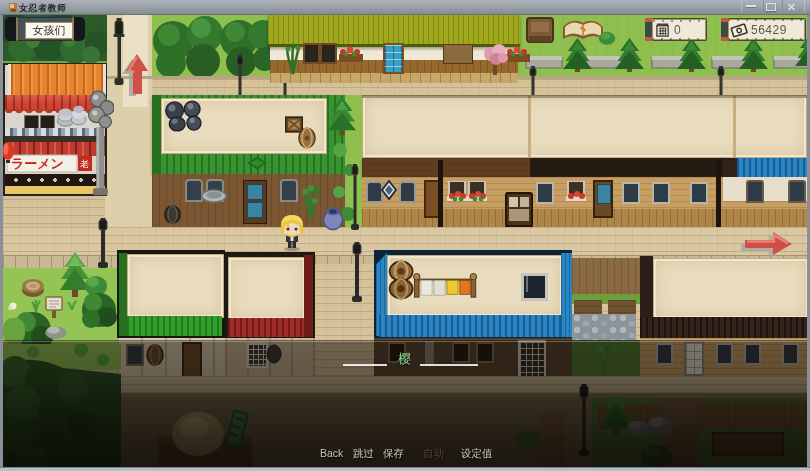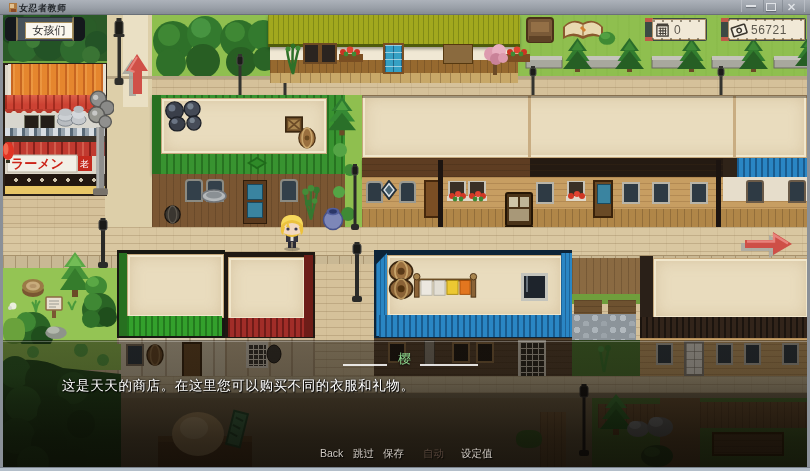--- a/index.html
+++ b/index.html
@@ -725,21 +725,20 @@
 <div class="abs" style="left:3px;top:340px;width:804px;height:127px;background:linear-gradient(180deg,rgba(12,8,4,.50) 0px,rgba(12,8,4,.55) 35px,rgba(10,6,3,.66) 60px,rgba(8,5,2,.78) 98px,rgba(8,5,2,.84) 127px);"></div>
 
 <div class="abs" style="left:3px;top:341px;width:804px;height:1px;background:rgba(255,255,255,.28);"></div>
 
 <div class="abs" style="left:398px;top:350px;font-size:13px;color:#8fd98f;text-shadow:0 1px 2px #000;">樱</div>
 
 <div class="abs" style="left:343px;top:364px;width:44px;height:2px;background:rgba(255,255,255,.85);"></div>
 
 <div class="abs" style="left:420px;top:364px;width:58px;height:2px;background:rgba(255,255,255,.85);"></div>
 
-<div class="abs" style="left:62px;top:377px;font-size:13.5px;color:#fff;letter-spacing:0.6px;text-shadow:1px 1px 1px #000,0 0 2px #000;">这是天天的商店。在这里您可以购买不同的衣服和礼物。</div>
 
 <div class="abs" style="left:320px;top:447px;font-size:10.5px;color:#cfc9c2;text-shadow:1px 1px 1px #000;">Back</div>
 
 <div class="abs" style="left:353px;top:447px;font-size:10.5px;color:#cfc9c2;text-shadow:1px 1px 1px #000;">跳过</div>
 
 <div class="abs" style="left:383px;top:447px;font-size:10.5px;color:#cfc9c2;text-shadow:1px 1px 1px #000;">保存</div>
 
 <div class="abs" style="left:423px;top:447px;font-size:10.5px;color:#55443a;text-shadow:1px 1px 1px rgba(0,0,0,.6);">自动</div>
 
 <div class="abs" style="left:461px;top:447px;font-size:10.5px;color:#cfc9c2;text-shadow:1px 1px 1px #000;">设定值</div>
@@ -775,21 +774,21 @@
 <div class="abs" style="left:728px;top:19px;width:77px;height:2px;background-image:repeating-linear-gradient(90deg,rgba(80,70,50,.55) 0 2px,transparent 2px 9px);"></div>
 <div class="abs" style="left:728px;top:38px;width:77px;height:2px;background-image:repeating-linear-gradient(90deg,rgba(80,70,50,.55) 0 2px,transparent 2px 9px);"></div>
 
 <svg class="abs" style="left:730px;top:21px;" width="18" height="18" viewBox="0 0 18 18">
       <g transform="rotate(-18 9 9)">
         <rect x="2" y="5" width="14" height="9" rx="1" fill="#f4efe2" stroke="#3a362e" stroke-width="1.6"></rect>
         <circle cx="9" cy="9.5" r="2.2" fill="none" stroke="#3a362e" stroke-width="1.4"></circle>
       </g>
     </svg>
 
-<div class="abs" style="left:751px;top:23px;font-size:12px;color:#5c584e;letter-spacing:0.5px;">56721</div>
+<div class="abs" style="left:751px;top:23px;font-size:12px;color:#5c584e;letter-spacing:0.5px;">56429</div>
 
 <div class="abs" style="left:0;top:0;width:810px;height:15px;background:linear-gradient(180deg,#adb2ba 0%,#9aa0a8 55%,#868c94 100%);border-bottom:1px solid #6a7078;box-sizing:border-box;"></div>
 
 <svg class="abs" style="left:8px;top:2px;" width="10" height="11" viewBox="0 0 10 11">
       <rect x="1" y="1" width="8" height="9" fill="#b07a40"></rect>
       <rect x="2" y="2" width="4" height="4" fill="#e0c090"></rect>
       <rect x="3" y="7" width="5" height="3" fill="#8a4a28"></rect>
     </svg>
 
 <div class="abs" style="left:19px;top:2px;font-size:9px;color:#24282c;font-weight:bold;letter-spacing:0.5px;">女忍者教师</div>

